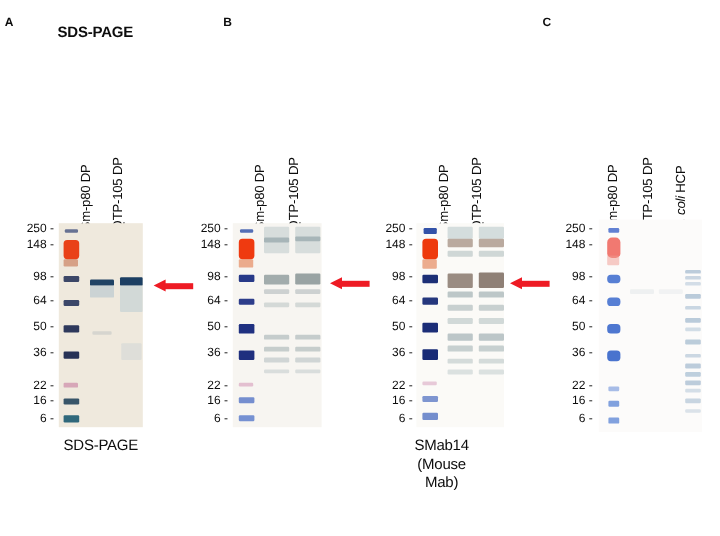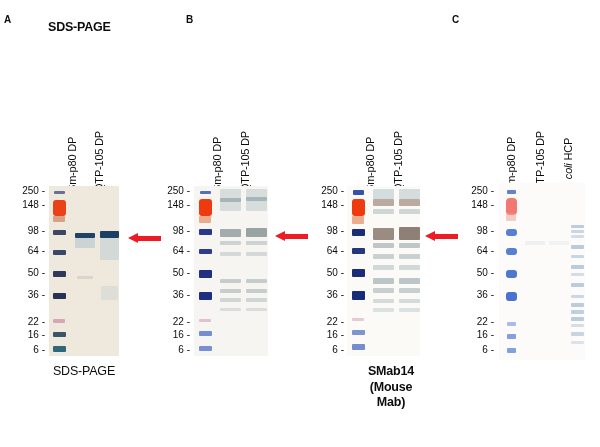--- a/index.html
+++ b/index.html
@@ -252,21 +252,21 @@
       <div class="band" style="left:0;top:113px;width:21px;height:4px;background:#8ba0a4;opacity:.35;"></div>
       <div class="band" style="left:0;top:122px;width:21px;height:4px;background:#93a8ac;opacity:.3;"></div>
     </div>
   </div>
 
   <div class="arrow" style="left:425px;top:231px;width:33px;">
     <div class="head"></div>
       <div class="shaft" style="width:24px;"></div>
   </div>
 
-  <div class="caption" style="left:336px;top:364px;width:110px;font-weight:bold;">SMab14
+  <div class="caption" style="left:313px;top:364px;width:110px;">SMab14
 (Mouse
 Mab)</div>
 
   <div class="panel-letter" style="left:452px;top:14px;">C</div>
 
   <div class="lane-label" style="left:517px;top:180px;">Sm-p80 DP</div>
   <div class="lane-label" style="left:546px;top:180px;">QTP-105 DP</div>
   <div class="lane-label" style="left:574px;top:180px;"><i>E. coli</i> HCP</div>
 
   <div class="ladder" style="left:452px;top:186px;">250 -</div>

